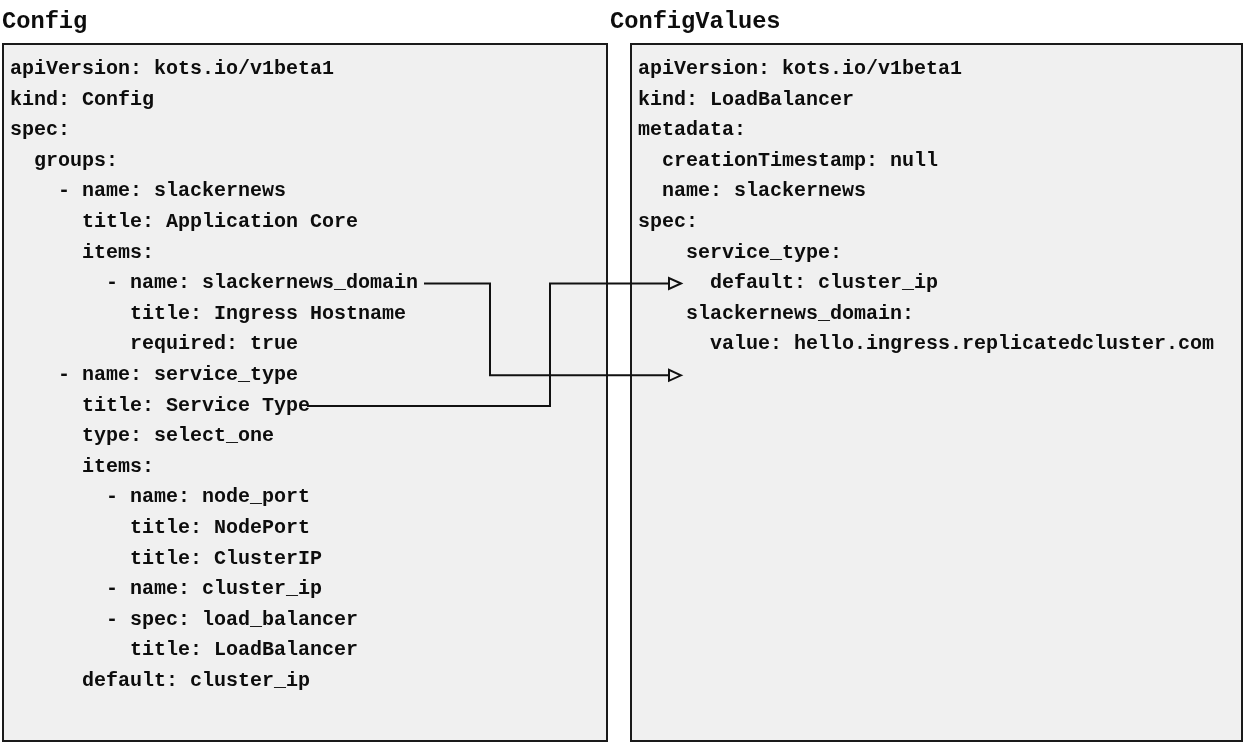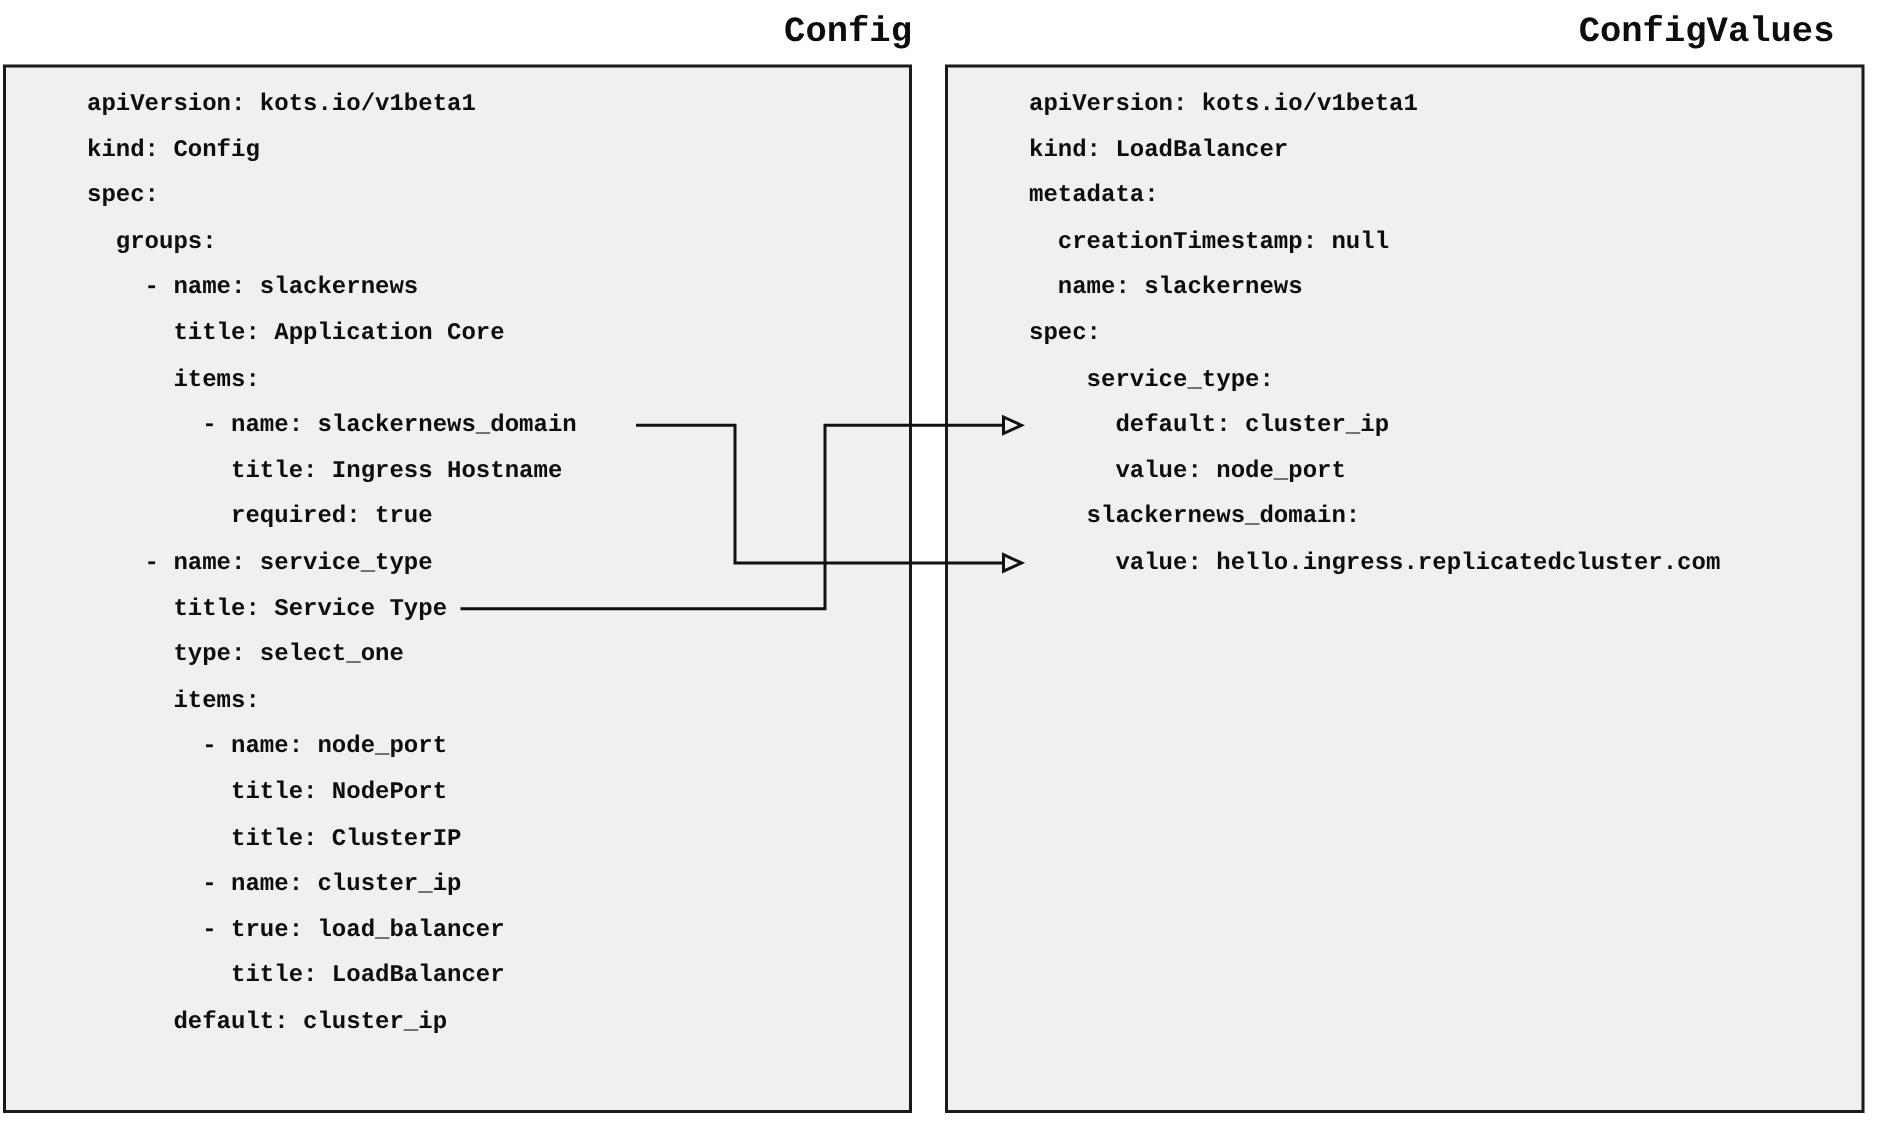--- a/index.html
+++ b/index.html
@@ -12,39 +12,38 @@
   *{margin:0;padding:0;box-sizing:border-box;}
   html,body{background:var(--page-bg);}
   body{
     width:1258px;height:756px;position:relative;overflow:hidden;
     font-family:"Liberation Mono","DejaVu Sans Mono",monospace;
     color:var(--text);
   }
   .panel-title{
     position:absolute;top:9px;height:26px;
     font-size:23.7px;font-weight:bold;line-height:26px;
-    text-align:right;color:var(--text);
+    text-align:left;color:var(--text);
     letter-spacing:0;white-space:pre;
   }
   .panel-title.left{left:2px;width:606px;}
   .panel-title.right{left:610px;width:613px;}
   .panel{
     position:absolute;top:43px;height:699px;
     background:var(--box-fill);
     border:2px solid var(--box-border);
     padding:9px 6px 0 6px;
   }
   .panel.left{left:2px;width:606px;}
   .panel.right{left:630px;width:613px;}
   .code-line{
     white-space:pre;
-    font-size:16px;font-weight:bold;
+    font-size:20px;font-weight:bold;
     height:30.6px;line-height:30.6px;
     color:var(--text);
-    margin-left:48px;
   }
   svg.connectors{
     position:absolute;left:0;top:0;width:1258px;height:756px;
     pointer-events:none;
   }
   svg.connectors path{
     stroke:var(--arrow);stroke-width:2;fill:none;stroke-linejoin:miter;
   }
   svg.connectors polygon{
     stroke:var(--arrow);stroke-width:2;fill:var(--box-fill);stroke-linejoin:miter;
@@ -69,35 +68,34 @@
     <div class="code-line">          title: Ingress Hostname</div>
     <div class="code-line">          required: true</div>
     <div class="code-line">    - name: service_type</div>
     <div class="code-line">      title: Service Type</div>
     <div class="code-line">      type: select_one</div>
     <div class="code-line">      items:</div>
     <div class="code-line">        - name: node_port</div>
     <div class="code-line">          title: NodePort</div>
     <div class="code-line">          title: ClusterIP</div>
     <div class="code-line">        - name: cluster_ip</div>
-    <div class="code-line">        - true: load_balancer</div>
+    <div class="code-line">        - spec: load_balancer</div>
     <div class="code-line">          title: LoadBalancer</div>
     <div class="code-line">      default: cluster_ip</div>
   </div>
 
 <div class="panel right">
     <div class="code-line">apiVersion: kots.io/v1beta1</div>
     <div class="code-line">kind: LoadBalancer</div>
     <div class="code-line">metadata:</div>
     <div class="code-line">  creationTimestamp: null</div>
     <div class="code-line">  name: slackernews</div>
     <div class="code-line">spec:</div>
     <div class="code-line">    service_type:</div>
     <div class="code-line">      default: cluster_ip</div>
-    <div class="code-line">      value: node_port</div>
     <div class="code-line">    slackernews_domain:</div>
     <div class="code-line">      value: hello.ingress.replicatedcluster.com</div>
   </div>
 
 <svg class="connectors" viewBox="0 0 1258 756" xmlns="http://www.w3.org/2000/svg">
 
   <g>
     <path d="M424,283.5 H490 V375.3 H670"></path>
     <polygon points="681,375.3 669,369.8 669,380.8"></polygon>
   </g>

